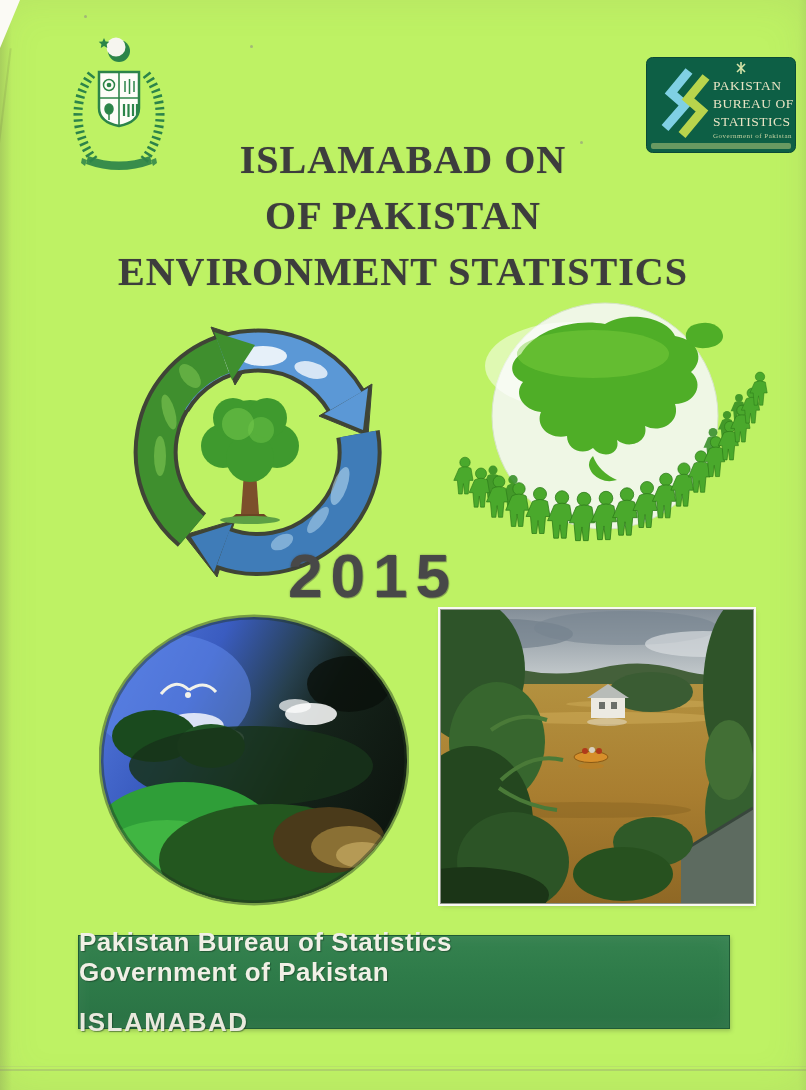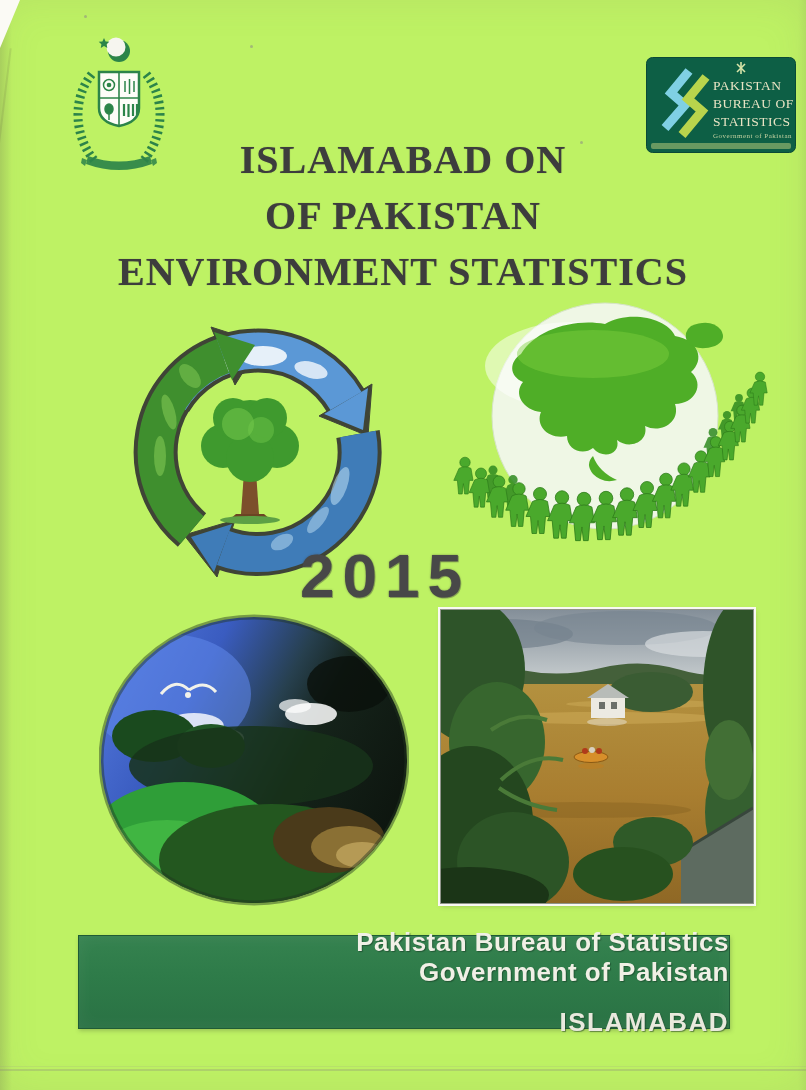--- a/index.html
+++ b/index.html
@@ -15,36 +15,36 @@
     clip-path:polygon(0 0,100% 0,0 100%);box-shadow:2px 2px 3px rgba(0,0,0,.12);}
   .crease{position:absolute;left:3px;top:48px;width:2px;height:110px;background:rgba(80,75,60,.12);transform:rotate(7deg);}
   .fold-line{position:absolute;left:0;top:1069px;width:100%;height:2px;background:rgba(140,136,122,.30);}
   .fold-line2{position:absolute;left:0;top:1066px;width:100%;height:1px;background:rgba(160,156,140,.18);}
   .speck{position:absolute;width:3px;height:3px;border-radius:50%;background:#8d8d85;opacity:.55;}
   
   .title-block{position:absolute;top:132px;left:0;width:100%;text-align:center;
     font-family:"Liberation Serif",serif;font-weight:bold;font-size:40px;line-height:56px;
     color:#3d3d3d;letter-spacing:1px;text-shadow:0 0 1px rgba(55,55,55,.45);}
   
-  .year{position:absolute;left:300px;top:540px;font-family:"Liberation Sans",sans-serif;
+  .year{position:absolute;left:288px;top:540px;font-family:"Liberation Sans",sans-serif;
     font-weight:bold;font-size:62px;letter-spacing:8px;color:#484848;
     text-shadow:0 0 2px rgba(60,60,60,.6),1px 1px 0 rgba(60,60,60,.35);}
   
   .emblem{position:absolute;left:60px;top:32px;width:118px;height:142px;}
   .pbs-logo{position:absolute;left:645px;top:56px;width:152px;height:98px;}
   .recycle{position:absolute;left:78px;top:306px;width:382px;height:288px;}
   .globe{position:absolute;left:443px;top:296px;width:340px;height:272px;}
   .oval-photo{position:absolute;left:99px;top:614px;width:310px;height:292px;}
   .flood-photo{position:absolute;left:440px;top:609px;width:312px;height:293px;
     border:1px solid #8f948a;box-shadow:0 0 0 2px #f9f8f3,1px 2px 5px rgba(60,60,50,.25);}
   
   .banner{position:absolute;left:78px;top:935px;width:650px;height:92px;
     background:linear-gradient(180deg,#35824f 0%,#2e7b49 45%,#2a7244 100%);
     border:1px solid #1f5c35;box-shadow:inset 0 0 18px rgba(255,255,255,.06),1px 2px 4px rgba(50,60,45,.25);
-    display:flex;flex-direction:column;justify-content:center;align-items:flex-end;}
+    display:flex;flex-direction:column;justify-content:center;align-items:flex-start;}
   .banner .line{font-family:"Liberation Sans",sans-serif;font-weight:bold;font-size:26px;
     line-height:30px;color:#f1f0e6;text-shadow:1px 1px 1px rgba(20,50,30,.5);letter-spacing:.5px;}
   .banner .line.city{letter-spacing:1.5px;color:#e9e9dd;margin-top:20px;}
 </style>
 </head>
 <body>
 
 <div id="cover">
 
   <div class="edge-left"></div>

